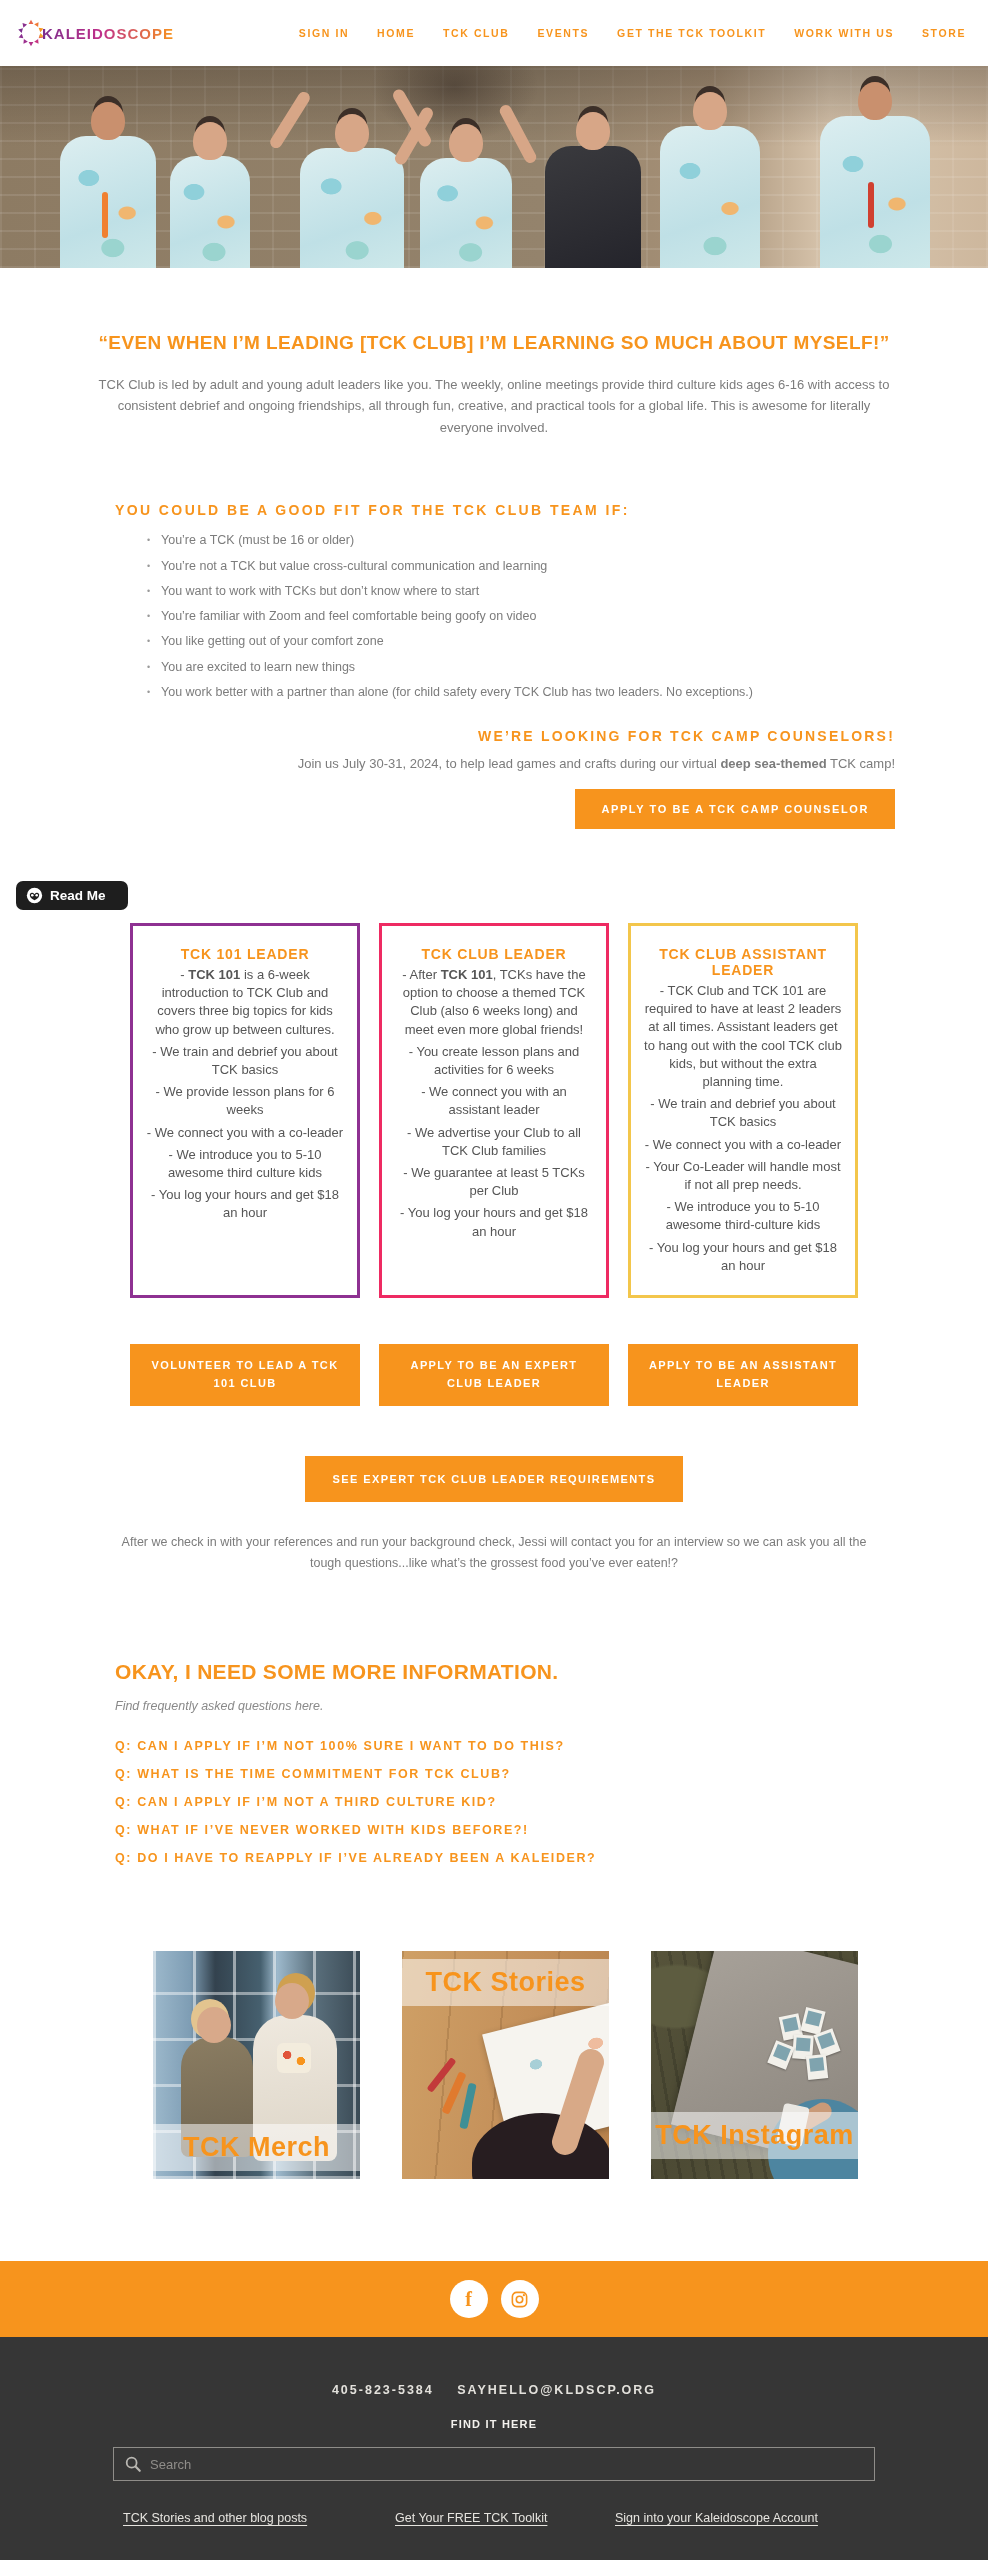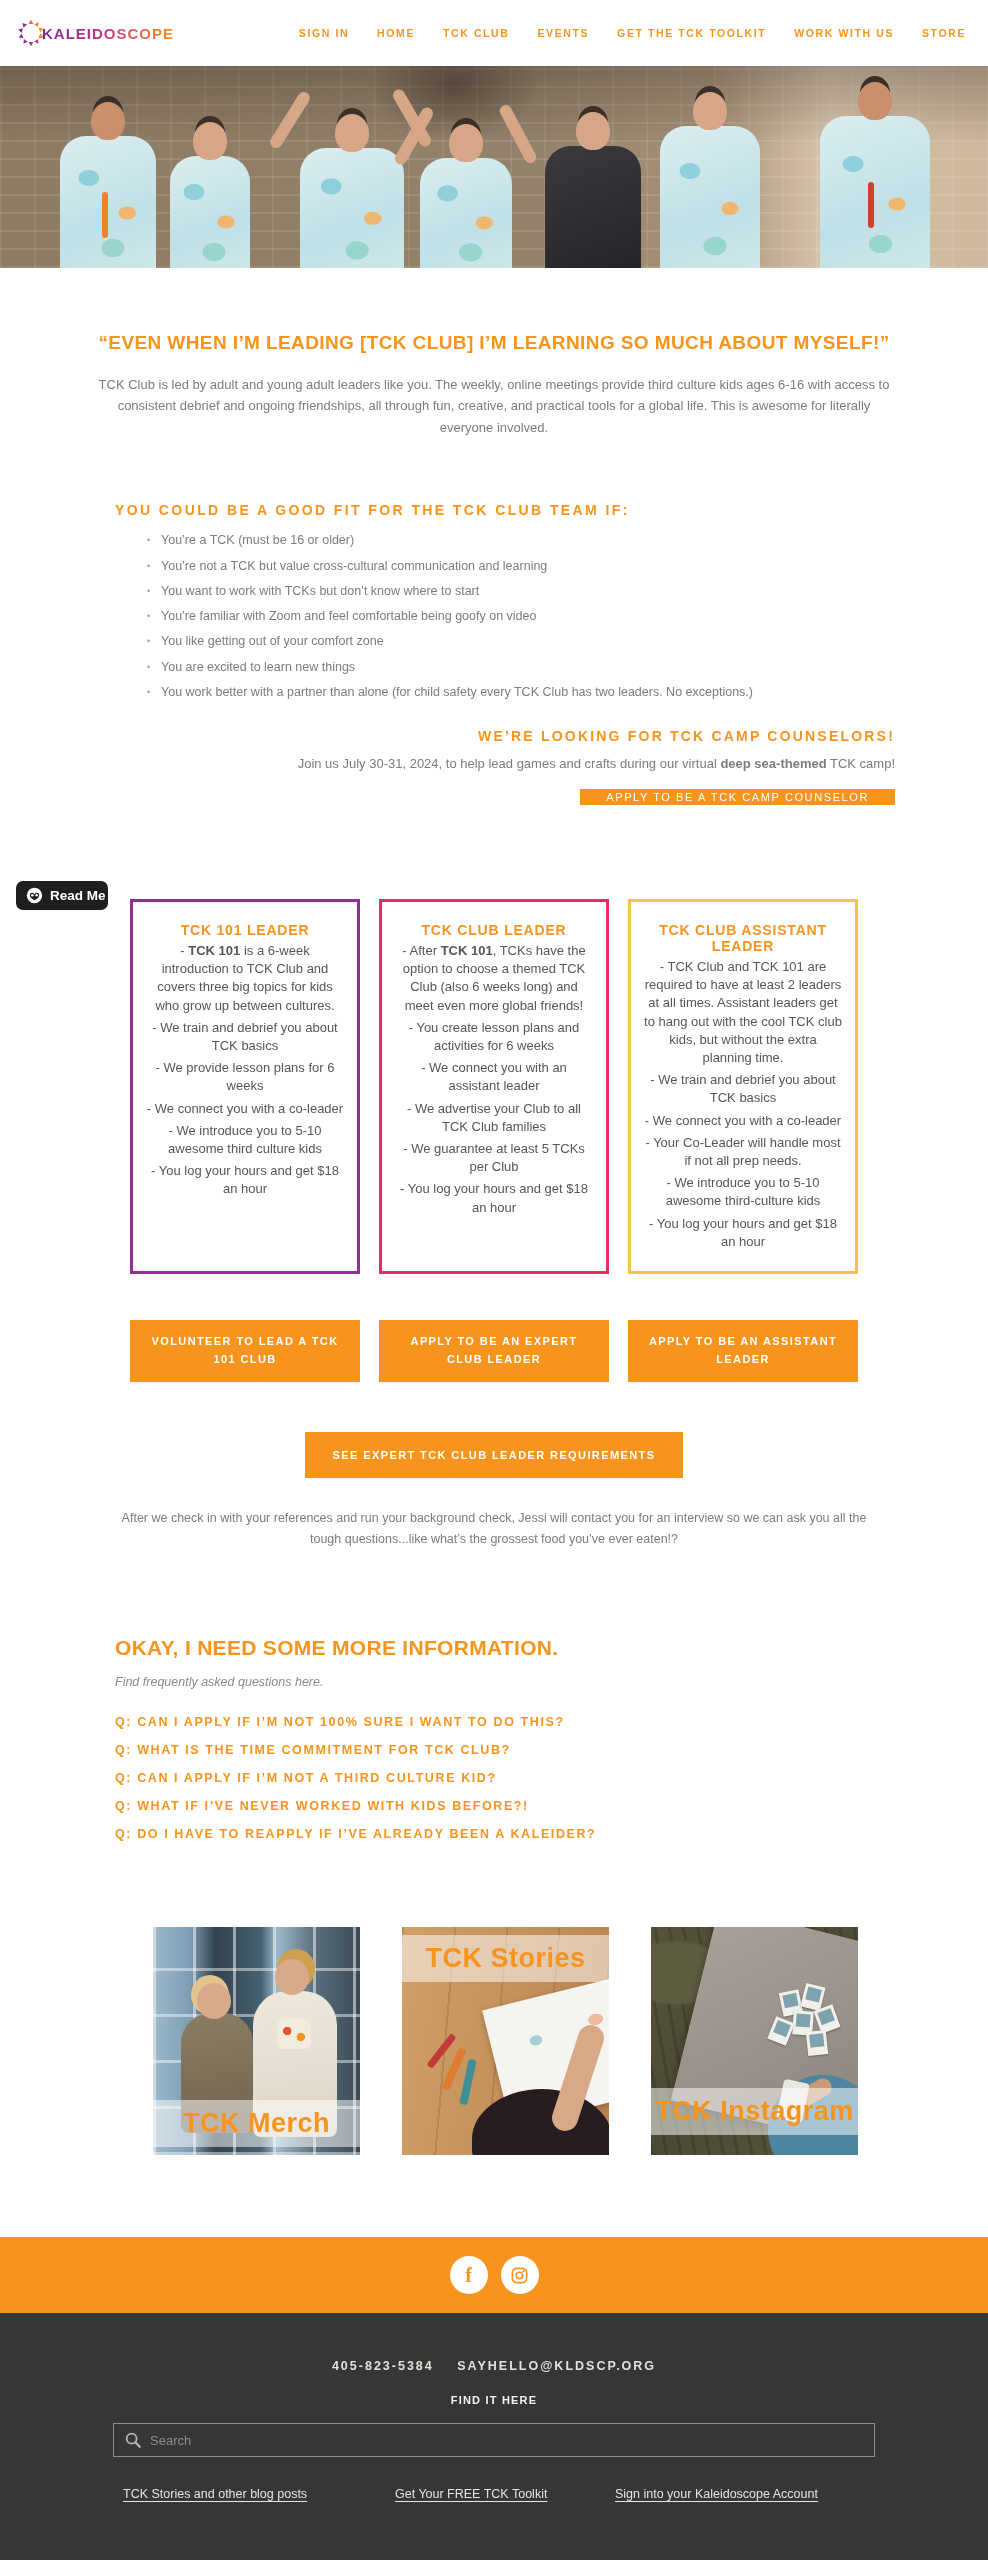--- a/index.html
+++ b/index.html
@@ -47,24 +47,24 @@
 
   .gf-heading { margin-top:64px; color:#f7941d; font-size:14px; font-weight:700; letter-spacing:2.4px; padding-left:26px; }
   .gf-list { list-style:none; margin-top:14px; padding-left:58px; }
   .gf-list li { position:relative; color:#7c7c7c; font-size:12.5px; line-height:1.3; margin-bottom:9px; padding-left:14px; }
   .gf-list li::before { content:"•"; position:absolute; left:0; top:0; color:#9a9a9a; font-size:9px; line-height:16px; }
 
   .camp { margin-top:28px; text-align:right; padding-right:4px; }
   .camp-heading { color:#f7941d; font-size:14px; font-weight:700; letter-spacing:2.2px; }
   .camp-text { margin-top:12px; color:#7c7c7c; font-size:13px; }
   .camp-btn { margin-top:18px; display:inline-block; background:#f7941d; color:#fff; border:none; cursor:pointer;
-    font-family:inherit; font-size:11px; font-weight:400; letter-spacing:1.6px; padding:2px 26px; }
+    font-family:inherit; font-size:11px; font-weight:700; letter-spacing:1.6px; padding:14px 26px; }
 
   .readme { position:absolute; left:16px; top:881px; background:#1e1e1e; color:#fff; border-radius:7px;
-    display:flex; align-items:center; gap:7px; padding:6px 2px 6px 10px; cursor:pointer; z-index:40; }
+    display:flex; align-items:center; gap:7px; padding:6px 22px 6px 10px; cursor:pointer; z-index:40; }
   .readme span { font-size:13.5px; font-weight:700; }
 
   
   .cards { margin-top:94px; }
   .card { border:3px solid; background:#fff; min-height:332px; padding:20px 12px; text-align:center; }
   .card h3 { color:#f7941d; font-size:14px; font-weight:700; letter-spacing:.8px; margin-bottom:4px; }
   .card p { color:#565656; font-size:13px; line-height:1.4; margin-top:4px; }
 
   .btn-row { margin-top:46px; }
   .action-btn { background:#f7941d; border:none; cursor:pointer; color:#fff; font-family:inherit;

